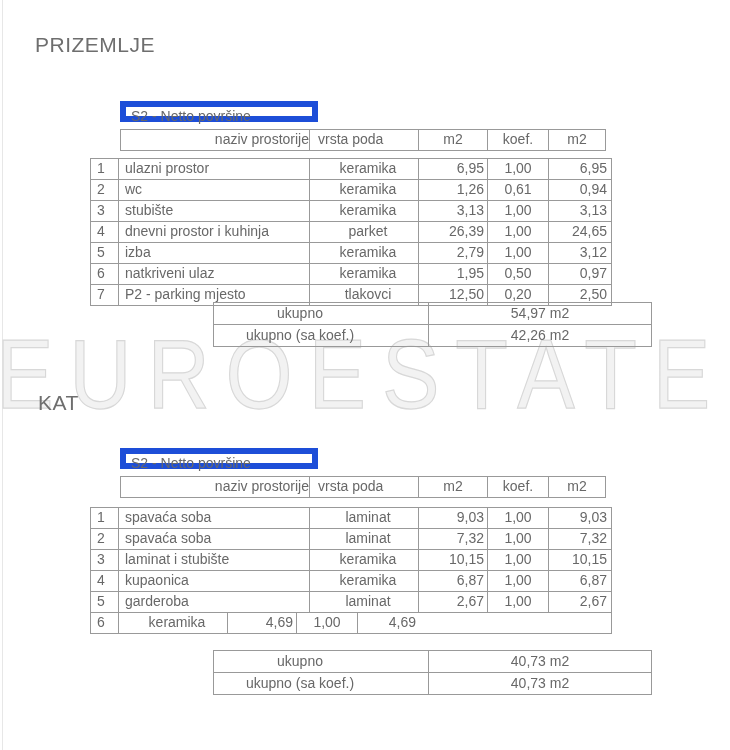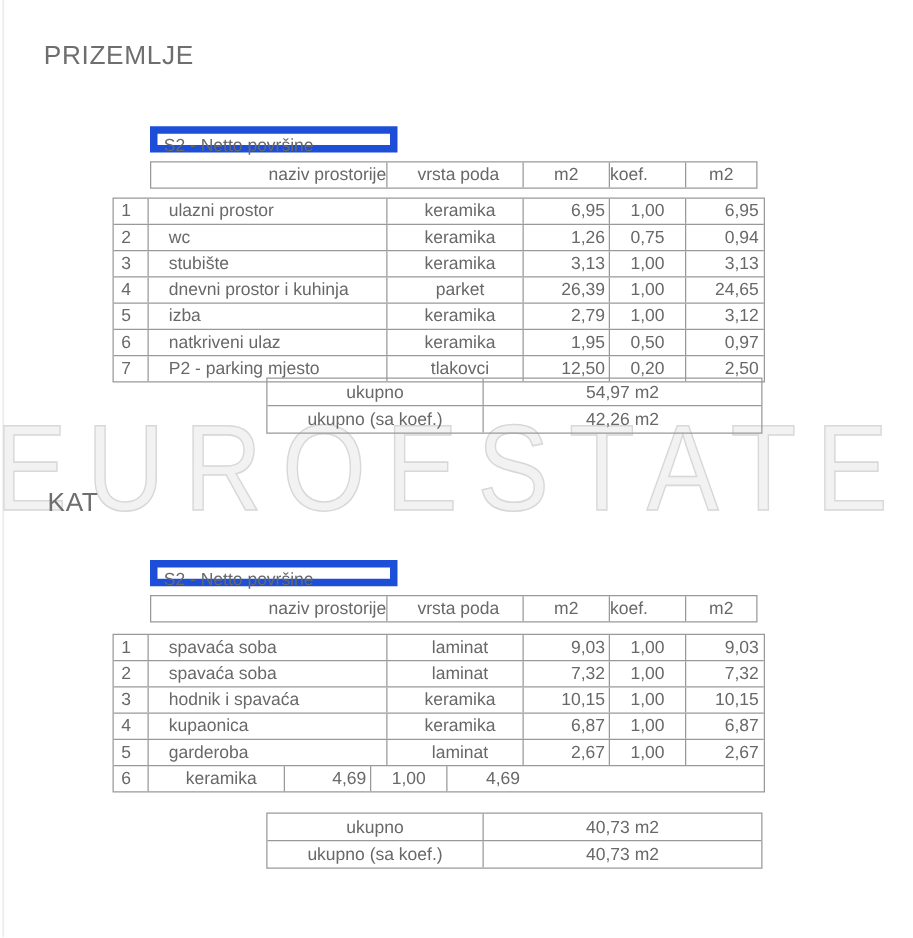--- a/index.html
+++ b/index.html
@@ -35,35 +35,35 @@
     border: 6px solid #1d4ed8;
     font-size: 14px; line-height: 19px; padding-left: 5px;
     background: transparent;
   }
   .tbl {
     position: absolute; box-sizing: border-box;
     border: 1px solid #999; background: transparent;
   }
   .trow { display: flex; height: 20px; line-height: 19px; border-top: 1px solid #999; font-size: 14px; }
   .trow:first-child { border-top: none; }
-  .trow21 { height: 21px; line-height: 20px; }
+  .trow21 { height: 21px; line-height: 20px; gap: 42px; }
   .c {
     box-sizing: border-box; border-left: 1px solid #999;
     overflow: hidden; white-space: nowrap;
   }
   .c:first-child { border-left: none; }
   
   .h-naziv { width: 188px; padding-left: 6px; text-align: right; }
-  .h-vrsta { width: 109px; padding-left: 24px; }
+  .h-vrsta { width: 109px; padding-left: 8px; }
   .h-m2a   { width: 69px;  text-align: center; }
-  .h-koef  { width: 61px;  text-align: left; }
+  .h-koef  { width: 61px;  text-align: center; }
   .h-m2b   { width: 57px;  text-align: center; }
   
   .num   { width: 27px;  padding-left: 6px; }
-  .name  { width: 191px; padding-left: 16px; }
+  .name  { width: 191px; padding-left: 6px; }
   .floor { width: 109px; padding-left: 8px; text-align: center; }
   .area  { width: 69px;  text-align: right; padding-right: 3px; }
   .koef  { width: 61px;  text-align: center; }
   .areak { width: 63px;  text-align: right; padding-right: 4px; }
   
   .t-label { width: 172px; text-align: center; }
   .t-value { width: 223px; text-align: center; }
 </style>
 </head>
 <body>
@@ -94,21 +94,21 @@
       <div class="c floor">keramika</div>
       <div class="c area">6,95</div>
       <div class="c koef">1,00</div>
       <div class="c areak">6,95</div>
     </div>
     <div class="trow">
       <div class="c num">2</div>
       <div class="c name">wc</div>
       <div class="c floor">keramika</div>
       <div class="c area">1,26</div>
-      <div class="c koef">0,75</div>
+      <div class="c koef">0,61</div>
       <div class="c areak">0,94</div>
     </div>
     <div class="trow">
       <div class="c num">3</div>
       <div class="c name">stubište</div>
       <div class="c floor">keramika</div>
       <div class="c area">3,13</div>
       <div class="c koef">1,00</div>
       <div class="c areak">3,13</div>
     </div>
@@ -183,21 +183,21 @@
     <div class="trow">
       <div class="c num">2</div>
       <div class="c name">spavaća soba</div>
       <div class="c floor">laminat</div>
       <div class="c area">7,32</div>
       <div class="c koef">1,00</div>
       <div class="c areak">7,32</div>
     </div>
     <div class="trow">
       <div class="c num">3</div>
-      <div class="c name">hodnik i spavaća</div>
+      <div class="c name">laminat i stubište</div>
       <div class="c floor">keramika</div>
       <div class="c area">10,15</div>
       <div class="c koef">1,00</div>
       <div class="c areak">10,15</div>
     </div>
     <div class="trow">
       <div class="c num">4</div>
       <div class="c name">kupaonica</div>
       <div class="c floor">keramika</div>
       <div class="c area">6,87</div>

